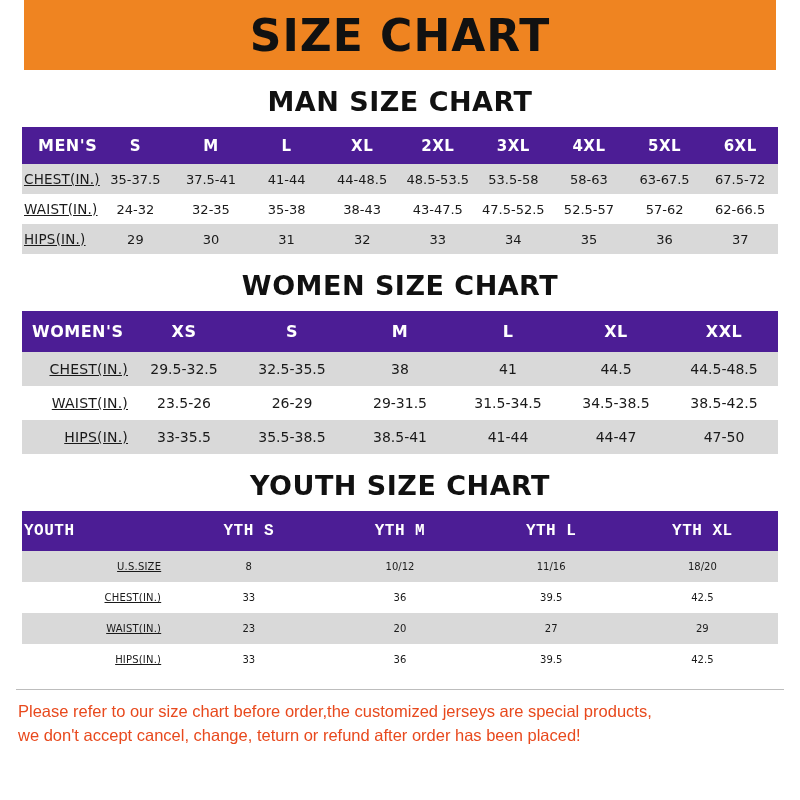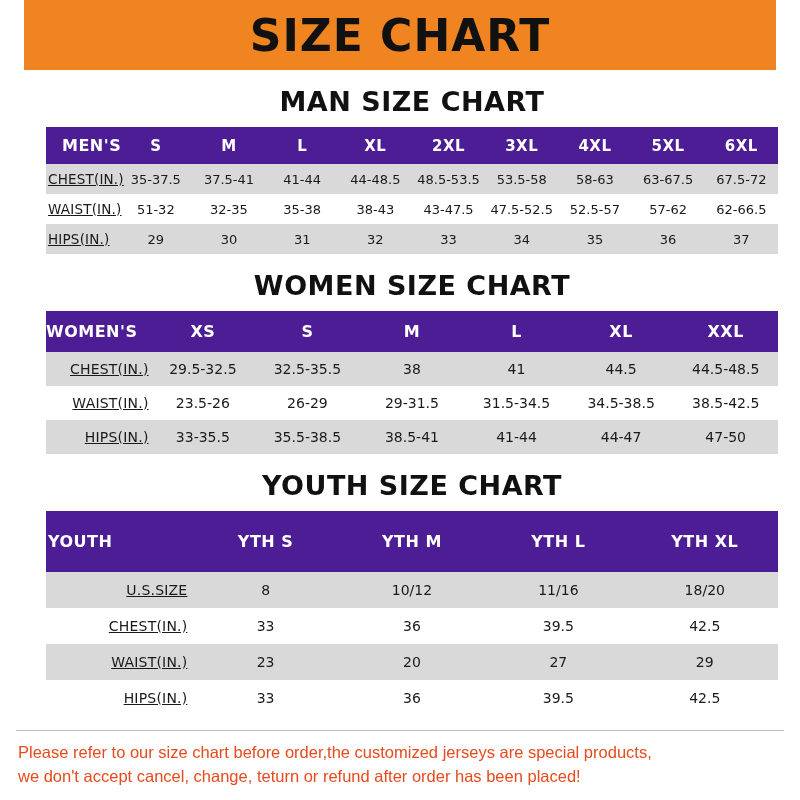--- a/index.html
+++ b/index.html
@@ -43,21 +43,20 @@
     font-weight: bold;
     font-size: 44px;
     letter-spacing: 1px;
     color: #111111;
     text-align: center;
   }
 
   
   .section {
     padding: 0 22px;
-    margin-left: 24px;
   }
   .section-title {
     text-align: center;
     font-family: "DejaVu Sans", sans-serif;
     font-weight: bold;
     font-size: 27px;
     color: #111;
     letter-spacing: 0.5px;
     margin: 16px 0 10px 0;
   }
@@ -93,26 +92,26 @@
     text-align: right;
     padding-right: 14px;
     font-size: 13.5px;
     letter-spacing: 0.2px;
     text-decoration: underline;
   }
   tbody tr.shade td { background: #d9d9d9; }
   tbody tr.plain td { background: #ffffff; }
 
   
-  .tbl-women thead th { font-size: 16px; padding: 11px 0; }
+  .tbl-women thead th { font-size: 16px; padding: 11px 10px; }
   .tbl-women tbody td { font-size: 14px; padding: 9px 2px; }
   .tbl-women thead th.rowlabel { font-size: 16px; }
 
-  .tbl-youth thead th { font-size: 16px; padding: 21px 2px; }
-  .tbl-youth tbody td { font-size: 14px; padding: 10px 5px; }
+  .tbl-youth thead th { font-size: 16px; padding: 11px 2px; font-family: Liberation Mono, monospace; }
+  .tbl-youth tbody td { font-size: 10px; padding: 10px 12px; }
   .tbl-youth thead th.rowlabel { font-size: 16px; }
 
   
   .footer-rule {
     border: none;
     border-top: 1px solid #bdbdbd;
     margin: 14px 16px 0 16px;
   }
   .footer-note {
     padding: 10px 24px 0 18px;
@@ -159,21 +158,21 @@
           <td>41-44</td>
           <td>44-48.5</td>
           <td>48.5-53.5</td>
           <td>53.5-58</td>
           <td>58-63</td>
           <td>63-67.5</td>
           <td>67.5-72</td>
         </tr>
         <tr class="plain">
           <td class="rowlabel">WAIST(IN.)</td>
-          <td>51-32</td>
+          <td>24-32</td>
           <td>32-35</td>
           <td>35-38</td>
           <td>38-43</td>
           <td>43-47.5</td>
           <td>47.5-52.5</td>
           <td>52.5-57</td>
           <td>57-62</td>
           <td>62-66.5</td>
         </tr>
         <tr class="shade">

